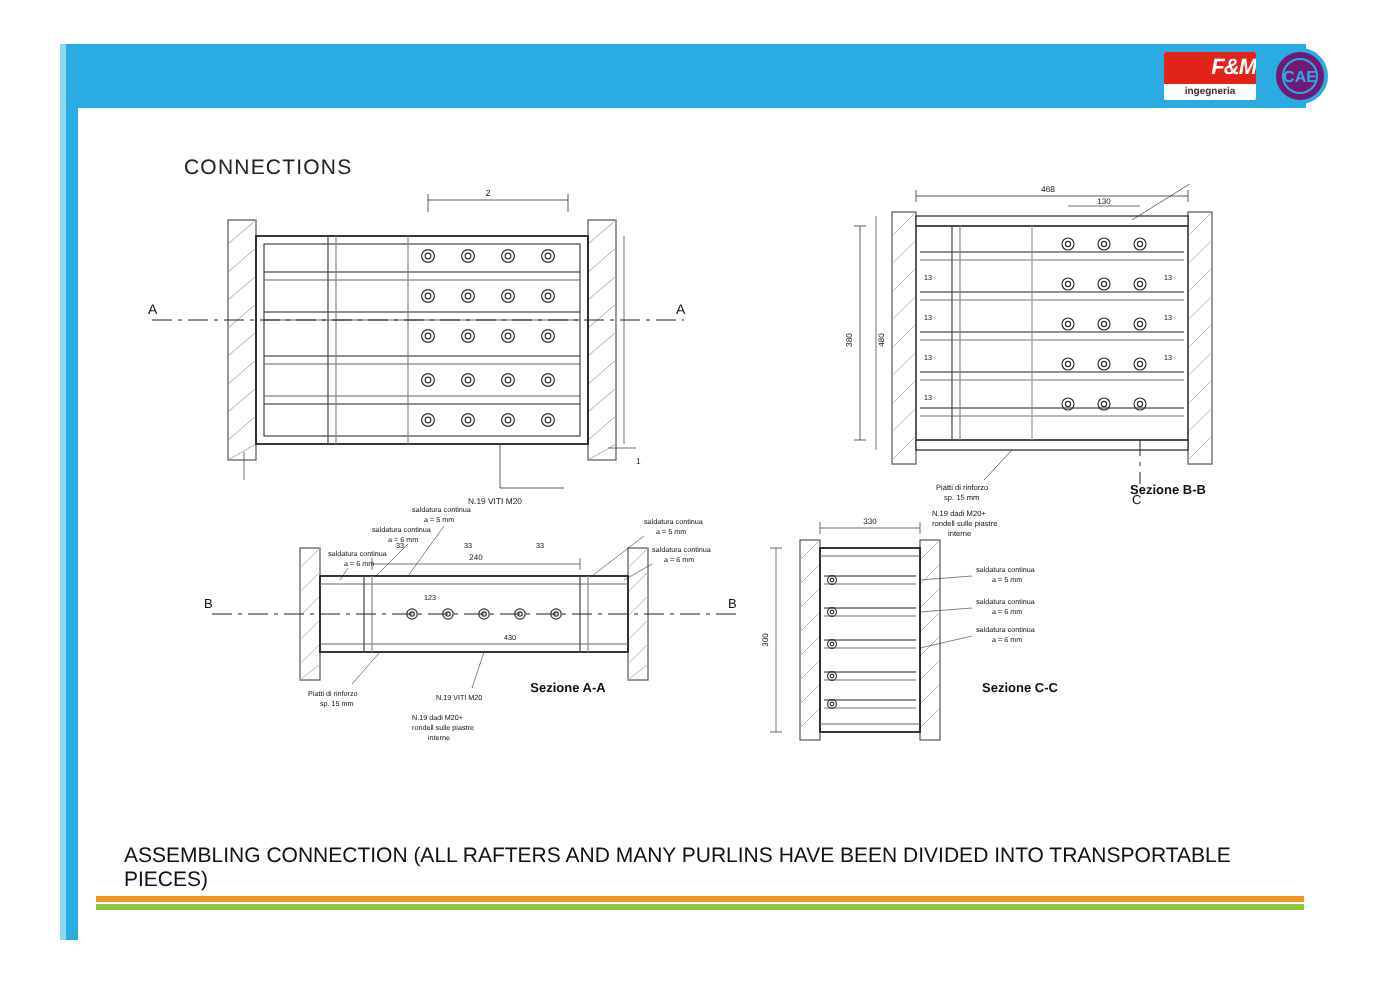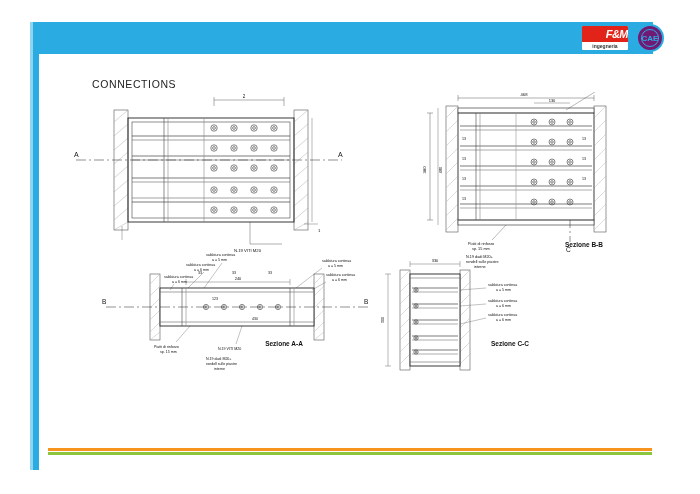--- a/index.html
+++ b/index.html
@@ -601,19 +601,20 @@
           <text x="442" y="224" font-size="3.6" fill="#111" stroke="none">saldatura continua</text>
           <text x="450" y="229" font-size="3.6" fill="#111" stroke="none">a = 6 mm</text>
 
           <text x="464" y="254" font-size="6.5" font-weight="bold" fill="#111" stroke="none" text-anchor="middle">Sezione C-C</text>
         </g>
 
       </g>
     </svg>
   </div>
 
+  <div class="footer-text">ASSEMBLING CONNECTION (ALL RAFTERS AND MANY PURLINS HAVE BEEN DIVIDED INTO TRANSPORTABLE PIECES)</div>
 
   <div class="bottom-bar">
     <span class="bb1"></span>
     <span class="bb2"></span>
   </div>
 
 </div>
 
 </body></html>

